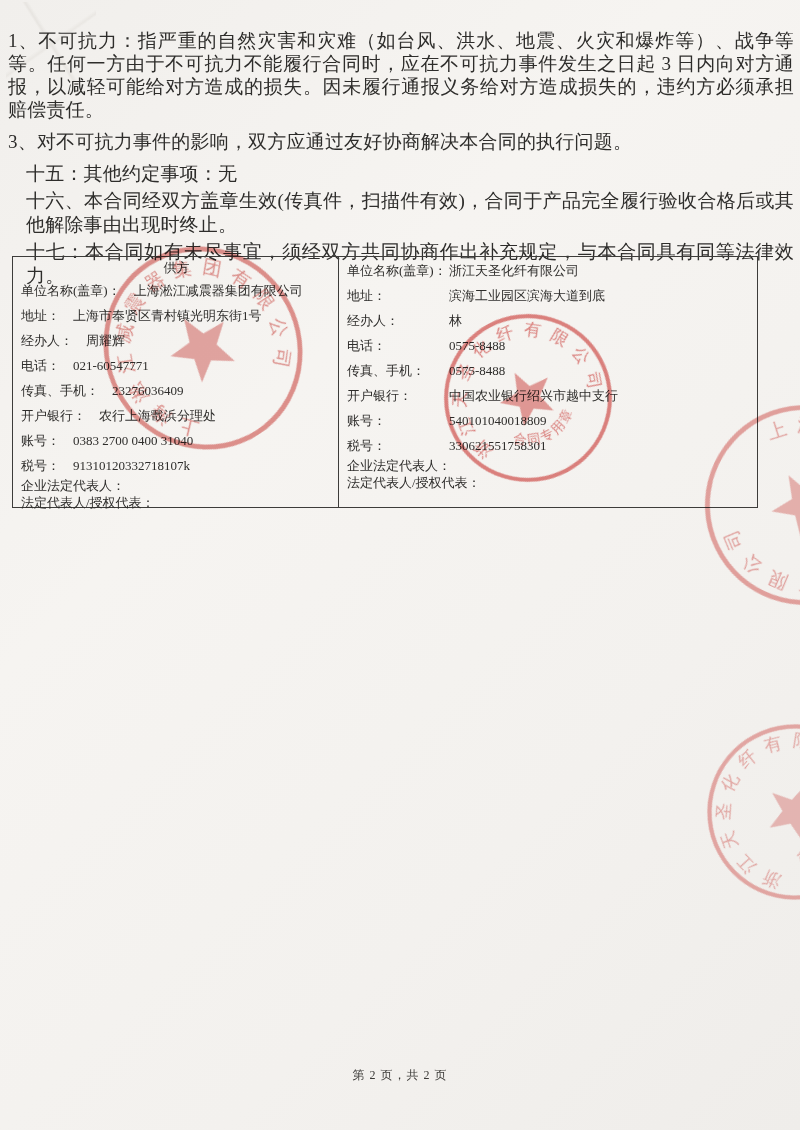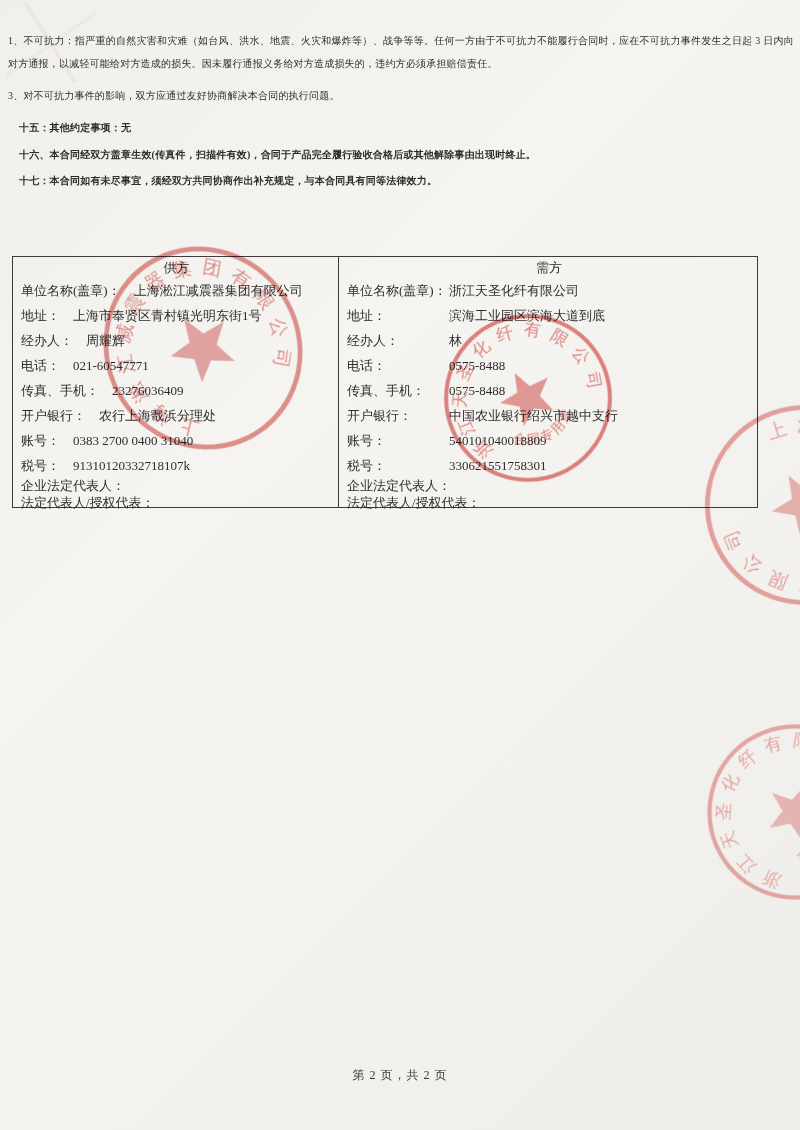--- a/index.html
+++ b/index.html
@@ -15,25 +15,25 @@
   }
   
   .crease{
     position:absolute;left:6px;top:2px;width:90px;height:80px;opacity:.5;
     background:
       linear-gradient(58deg,transparent 47%,#dddad5 49%,transparent 52%),
       linear-gradient(-35deg,transparent 46%,#e2dfda 48%,transparent 51%);
   }
   .doc-text{
     position:absolute;left:8px;top:29px;width:786px;
-    font-size:10px;line-height:23px;letter-spacing:.2px;
+    font-size:19px;line-height:23px;letter-spacing:.2px;
     text-align:justify;
   }
   .doc-text p{margin:0 0 9px 0;}
-  .doc-text p.clause-item{margin:0 0 2px 11px;line-height:24.5px;font-weight:bold;}
+  .doc-text p.clause-item{margin:0 0 2px 18px;line-height:24.5px;}
   .parties-table{
     position:absolute;left:12px;top:256px;width:746px;height:252px;
     border:1.5px solid #3d3c3a;display:flex;box-sizing:border-box;
     font-size:13px;background:transparent;
   }
   .t-col{box-sizing:border-box;padding:1px 6px 0 8px;}
   .t-col.supplier{width:326px;border-right:1.5px solid #3d3c3a;}
   .t-col.buyer{flex:1;}
   .t-head{height:20px;line-height:20px;text-align:center;}
   .t-row{height:25px;display:flex;align-items:center;white-space:nowrap;overflow:hidden;}
@@ -115,21 +115,20 @@
       <div class="t-row tight">
           <span class="f-label">企业法定代表人：</span>
           <span class="f-value"></span>
         </div>
       <div class="t-row tight">
           <span class="f-label">法定代表人/授权代表：</span>
           <span class="f-value"></span>
         </div>
     </div>
     <div class="t-col buyer">
-      <div class="t-head">需方</div>
       <div class="t-row">
           <span class="f-label">单位名称(盖章)：</span>
           <span class="f-value">浙江天圣化纤有限公司</span>
         </div>
       <div class="t-row">
           <span class="f-label">地址：</span>
           <span class="f-value">滨海工业园区滨海大道到底</span>
         </div>
       <div class="t-row">
           <span class="f-label">经办人：</span>

